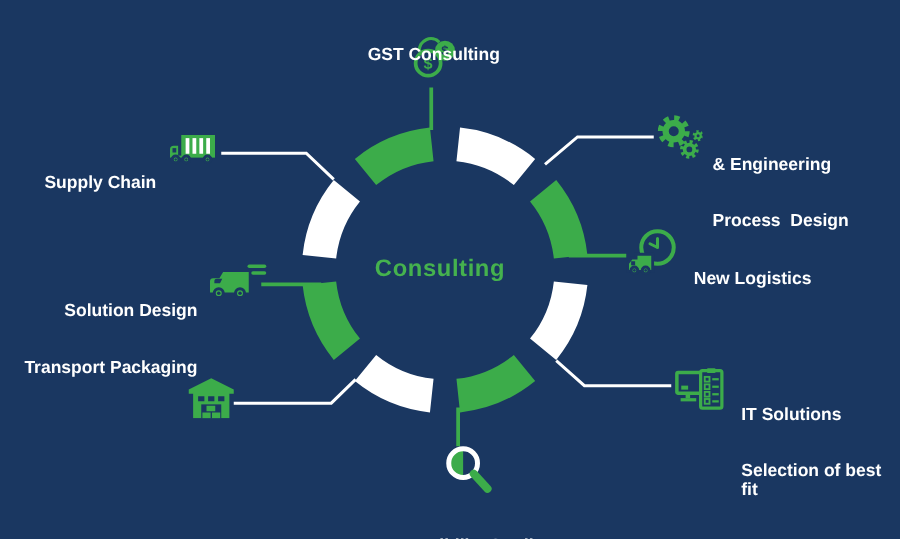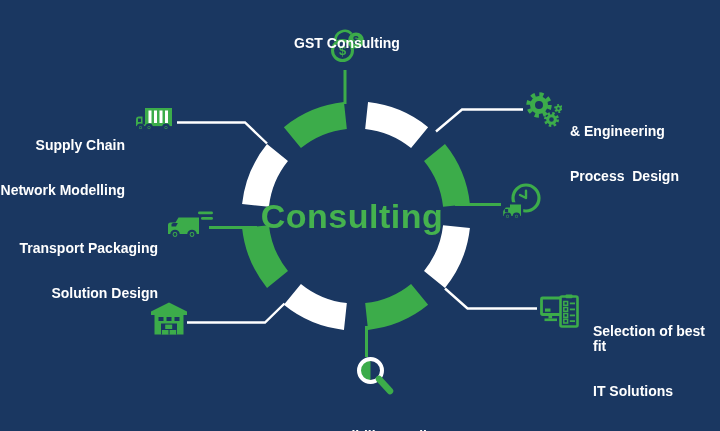--- a/index.html
+++ b/index.html
@@ -20,21 +20,21 @@
     font-weight:700;
     line-height:15px;
     white-space:pre-wrap;
   }
   .align-right { text-align:right; }
   .align-center { text-align:center; transform:translateX(-50%); }
   .hub-label {
     position:absolute; left:352px; top:216px;
     transform:translate(-50%,-50%);
     color:var(--title,#45B24E);
-    font-size:34px; font-weight:700;
+    font-size:19px; font-weight:700;
     letter-spacing:0.5px;
   }
   
   .s-green { stroke:var(--green,#3CAC4A); fill:none; }
   .s-white { stroke:var(--white,#fff); fill:none; }
   .f-green { fill:var(--green,#3CAC4A); }
   .f-white { fill:var(--white,#fff); }
   .f-bg    { fill:var(--bg,#1A3761); }
   .coin-big { fill:var(--bg,#1A3761); stroke:var(--green,#3CAC4A); stroke-width:3; }
   .coin-sym-green { fill:var(--green,#3CAC4A); font-weight:bold; font-family:"Liberation Sans",sans-serif; }
@@ -103,41 +103,42 @@
     <path class="s-green" stroke-width="2.4" stroke-linecap="round" d="M26 16 V8.8 M26 16 L20 13"></path>
     <path class="truck-halo" d="M3.2 34 V29 L5.8 25.5 H10 V22.5 H21 V34 Z"></path>
     <path class="f-green" d="M3.2 34 V29 L5.8 25.5 H10 V22.5 H21 V34 Z"></path>
     <rect class="f-bg" x="4.9" y="27" width="3.2" height="3.2"></rect>
     <circle class="wheel-halo" cx="7.5" cy="34.3" r="2.7"></circle>
     <circle class="wheel-halo" cx="16.5" cy="34.3" r="2.7"></circle>
     <circle class="f-bg" cx="7.5" cy="34.3" r="1.1"></circle>
     <circle class="f-bg" cx="16.5" cy="34.3" r="1.1"></circle>
   </svg>
   <div class="label" style="left:555px;top:185px">
+    <div>New Logistics</div>
   </div>
 
   <svg class="icon" style="left:540px;top:294px" width="40" height="36" viewBox="0 0 40 36">
     <rect class="s-green" x="1.5" y="4" width="21.5" height="16.5" rx="1" stroke-width="2.8"></rect>
     <rect class="f-green" x="5" y="14.5" width="5.5" height="3.2"></rect>
     <rect class="f-green" x="8.5" y="20.5" width="3.6" height="4"></rect>
     <rect class="f-green" x="4.5" y="24.5" width="12.5" height="2.6"></rect>
     <rect class="clipboard" x="20.5" y="2.5" width="17" height="30" rx="1.5"></rect>
     <rect class="f-green" x="25.5" y="0.5" width="7" height="3.8" rx="1"></rect>
     <rect class="s-green" x="23.8" y="7.5" width="3.8" height="3.8" stroke-width="1.5"></rect>
     <rect class="f-green" x="29.8" y="8.5" width="5.2" height="1.8"></rect>
     <rect class="s-green" x="23.8" y="13.5" width="3.8" height="3.8" stroke-width="1.5"></rect>
     <rect class="f-green" x="29.8" y="14.5" width="5.2" height="1.8"></rect>
     <rect class="s-green" x="23.8" y="19.5" width="3.8" height="3.8" stroke-width="1.5"></rect>
     <rect class="f-green" x="29.8" y="20.5" width="5.2" height="1.8"></rect>
     <rect class="s-green" x="23.8" y="25.2" width="3.8" height="3.8" stroke-width="1.5"></rect>
     <rect class="f-green" x="29.8" y="26.2" width="5.2" height="1.8"></rect>
   </svg>
   <div class="label" style="left:593px;top:294px">
+    <div>IT Solutions</div>
     <div>Selection of best fit</div>
-    <div>IT Solutions</div>
   </div>
 
   <svg class="icon" style="left:350px;top:350px" width="46" height="46" viewBox="0 0 46 46">
     <path class="f-green" d="M20.5 10 A10.5 10.5 0 0 0 20.5 31 Z"></path>
     <circle class="s-white" cx="20.5" cy="20.5" r="11.5" stroke-width="4"></circle>
     <line class="s-green" x1="29" y1="29" x2="40" y2="41" stroke-width="6.5" stroke-linecap="round"></line>
   </svg>
   <div class="label align-center" style="left:381px;top:399px">
     <div>Feasibility Studies</div>
     <div></div>
@@ -161,38 +162,37 @@
     <rect class="f-green" x="33" y="2.5" width="15" height="2.8" rx="1.4"></rect>
     <rect class="f-green" x="36" y="8" width="12" height="2.8" rx="1.4"></rect>
     <path class="f-green" d="M3 25 V16 Q3 13.5 5.5 13.5 H10.5 L13.5 8.5 H34 V25 Z"></path>
     <path class="f-bg" d="M6.5 17.5 L11 17.5 L12.8 14 L8.5 14 Q6.5 14 6.5 15.5 Z"></path>
     <circle class="wheel-halo" cx="10" cy="25.5" r="3.6"></circle>
     <circle class="wheel-halo" cx="27" cy="25.5" r="3.6"></circle>
     <circle class="f-bg" cx="10" cy="25.5" r="1.4"></circle>
     <circle class="f-bg" cx="27" cy="25.5" r="1.4"></circle>
   </svg>
   <div class="label align-right" style="right:562px;top:211px">
+    <div>Solution Design</div>
     <div>Transport Packaging</div>
-    <div>Solution Design</div>
   </div>
 
   <svg class="icon" style="left:134px;top:106px" width="40" height="30" viewBox="0 0 40 30">
     <rect class="f-green" x="11" y="2" width="27" height="17"></rect>
     <rect class="f-white" x="14.5" y="4.5" width="3" height="12.5"></rect>
     <rect class="f-white" x="20" y="4.5" width="3" height="12.5"></rect>
     <rect class="f-white" x="25.5" y="4.5" width="3" height="12.5"></rect>
     <rect class="f-white" x="31" y="4.5" width="3" height="12.5"></rect>
     <path class="f-green" d="M2 19.5 V13.5 Q2 10.5 5 10.5 H8.5 V19.5 Z"></path>
     <rect class="f-bg" x="4" y="12.5" width="3" height="3.5"></rect>
     <rect class="f-green" x="2" y="18.5" width="36" height="1.6"></rect>
     <circle class="wheel-halo" cx="6.5" cy="21.5" r="2.7"></circle>
     <circle class="wheel-halo" cx="15" cy="21.5" r="2.7"></circle>
     <circle class="wheel-halo" cx="32" cy="21.5" r="2.7"></circle>
     <circle class="f-bg" cx="6.5" cy="21.5" r="1"></circle>
     <circle class="f-bg" cx="15" cy="21.5" r="1"></circle>
     <circle class="f-bg" cx="32" cy="21.5" r="1"></circle>
   </svg>
   <div class="label align-right" style="right:595px;top:108px">
     <div>Supply Chain</div>
-    <div>Network Modelling</div>
   </div>
 
 </div>
 
 </body></html>

